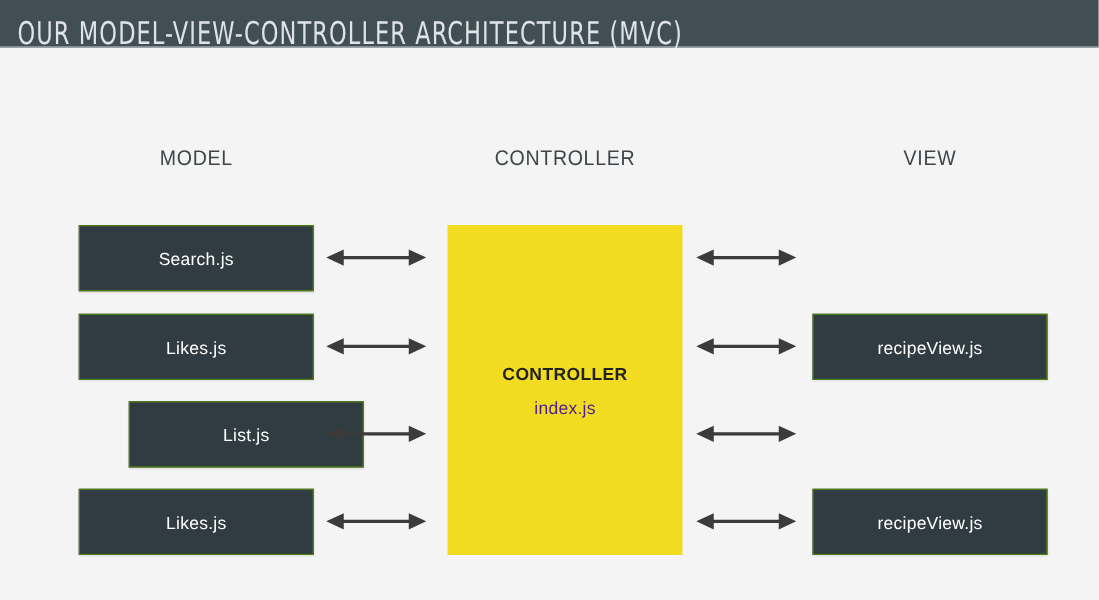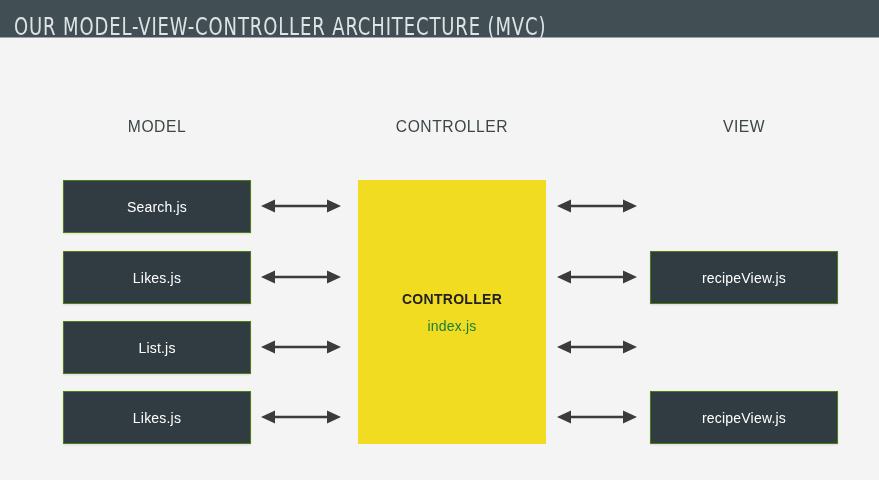--- a/index.html
+++ b/index.html
@@ -78,21 +78,21 @@
     justify-content: center;
     color: #ffffff;
     font-size: 14px;
     letter-spacing: 0.2px;
     box-shadow: 0 1px 2px rgba(0,0,0,0.10);
   }
   .col-left  { left: 63px; }
   .col-right { left: 650px; }
   .row-1 { top: 126px; }
   .row-2 { top: 197px; }
-  .row-3 { top: 267px; }
+  .row-3 { top: 267px; margin-left: 40px; }
   .row-4 { top: 337px; text-align: center; }
 
   
   #controller-box {
     position: absolute;
     left: 358px;
     top: 126px;
     width: 188px;
     height: 264px;
     background: #f2dc22;
@@ -104,21 +104,21 @@
   }
   #controller-title {
     font-size: 14px;
     font-weight: bold;
     letter-spacing: 0.3px;
     color: #222222;
     text-transform: uppercase;
   }
   #controller-file {
     font-size: 14px;
-    color: #15803d;
+    color: #4c1d95;
     letter-spacing: 0.2px;
   }
 
   
   .arrow {
     position: absolute;
     width: 80px;
     height: 18px;
   }
   .arrow-left-col  { left: 261px; }

